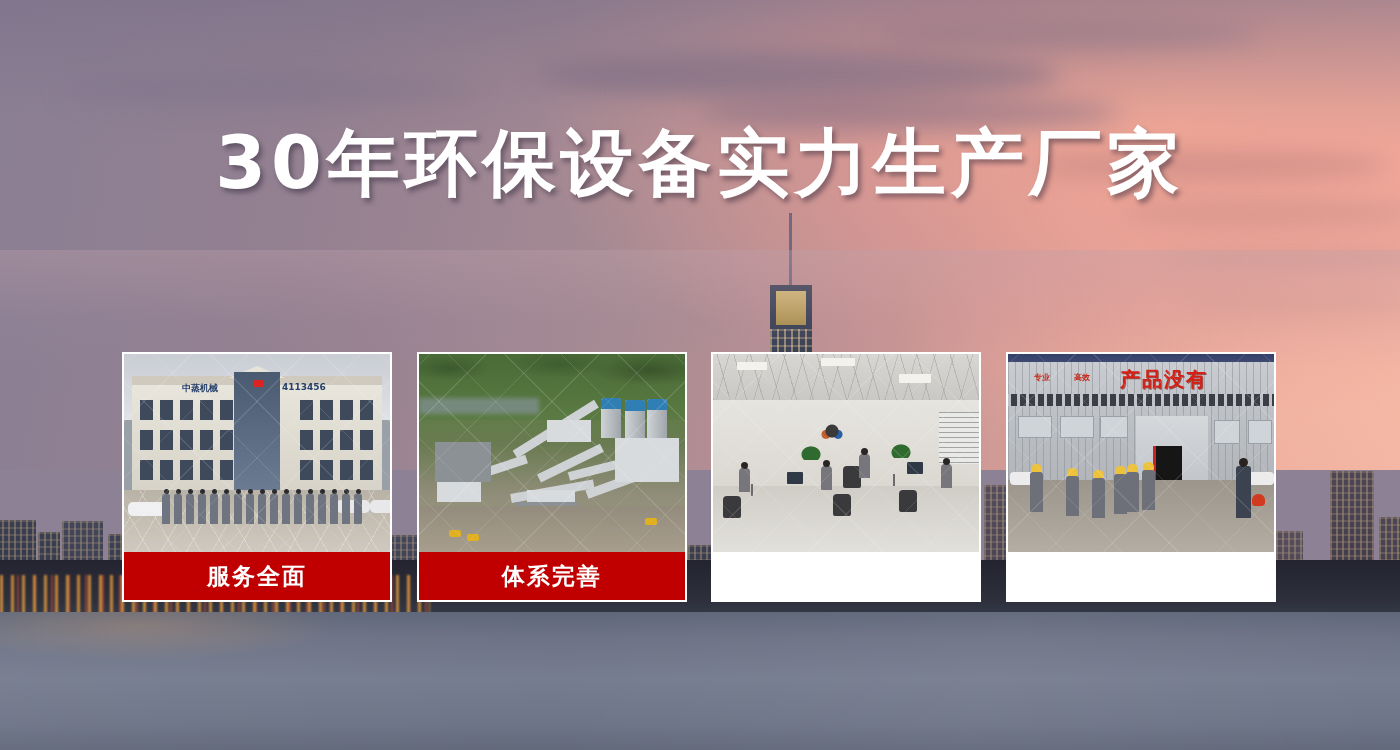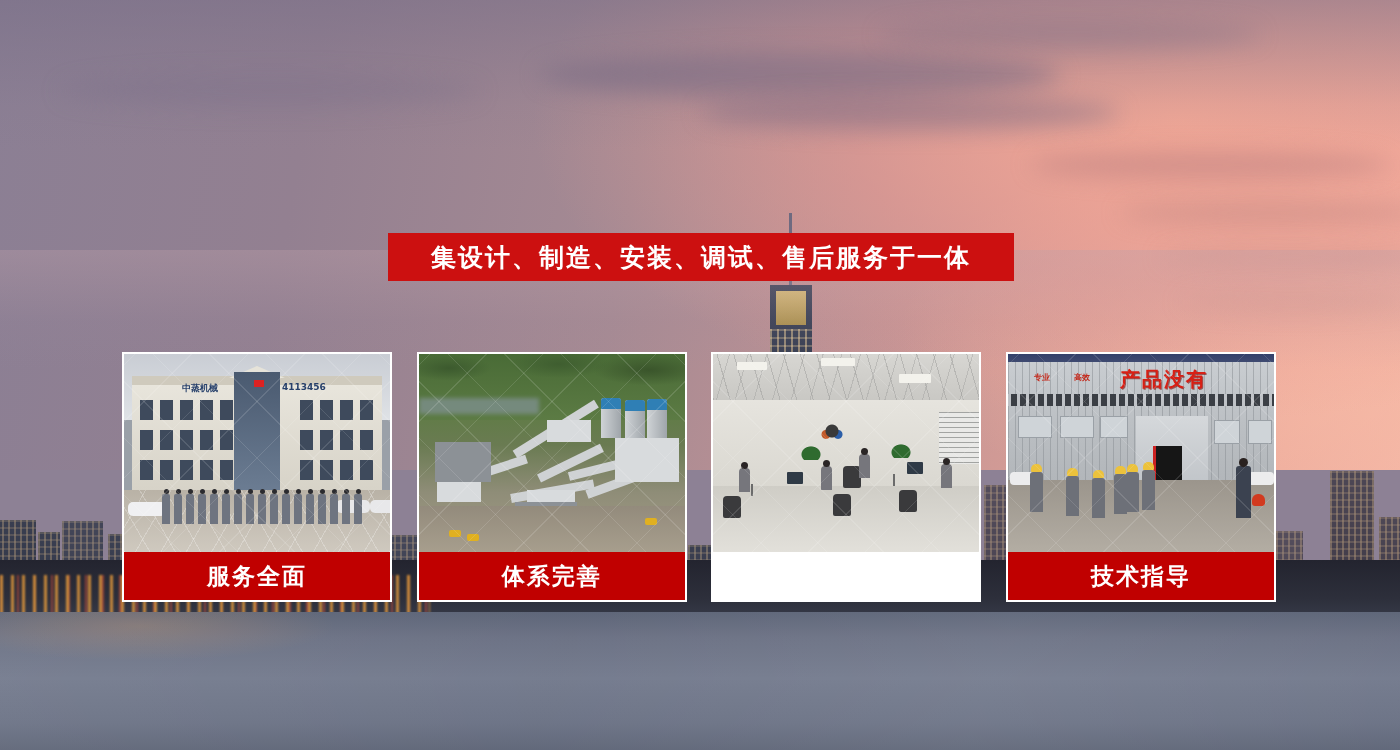--- a/index.html
+++ b/index.html
@@ -292,24 +292,22 @@
         <span class="crown"></span>
       </div>
     </div>
   <div class="haze"></div>
   <div class="shore"></div>
   <div class="shore-lights"></div>
   <div class="river"></div>
   <div class="river-glow"></div>
   <div class="river-sheen"></div>
 
-
-  <div class="sub-banner">
-    <span>集设计、制造、安装、调试、售后服务于一体</span>
-  </div>
+  <div class="headline">30年环保设备实力生产厂家</div>
+
 
   <div class="cards">
 
     <div class="card">
       <div class="card-photo">
         <div class="p1-sky"></div>
         <div class="p1-bld"></div>
         <div class="p1-roof"></div>
         <div class="p1-ped"></div>
         <div class="p1-center"></div>
@@ -493,19 +491,16 @@
             <div class="p4-worker" style="left: 134px; top: 116px;">
               <i></i>
             </div>
           </div>
         <div class="p4-lead">
             <i></i>
           </div>
         <div class="p4-helmet"></div>
         <div class="wm"></div>
       </div>
-      <div class="card-label">
-        <span>技术指导</span>
-      </div>
     </div>
 
   </div>
 </div>
 
 </body></html>

